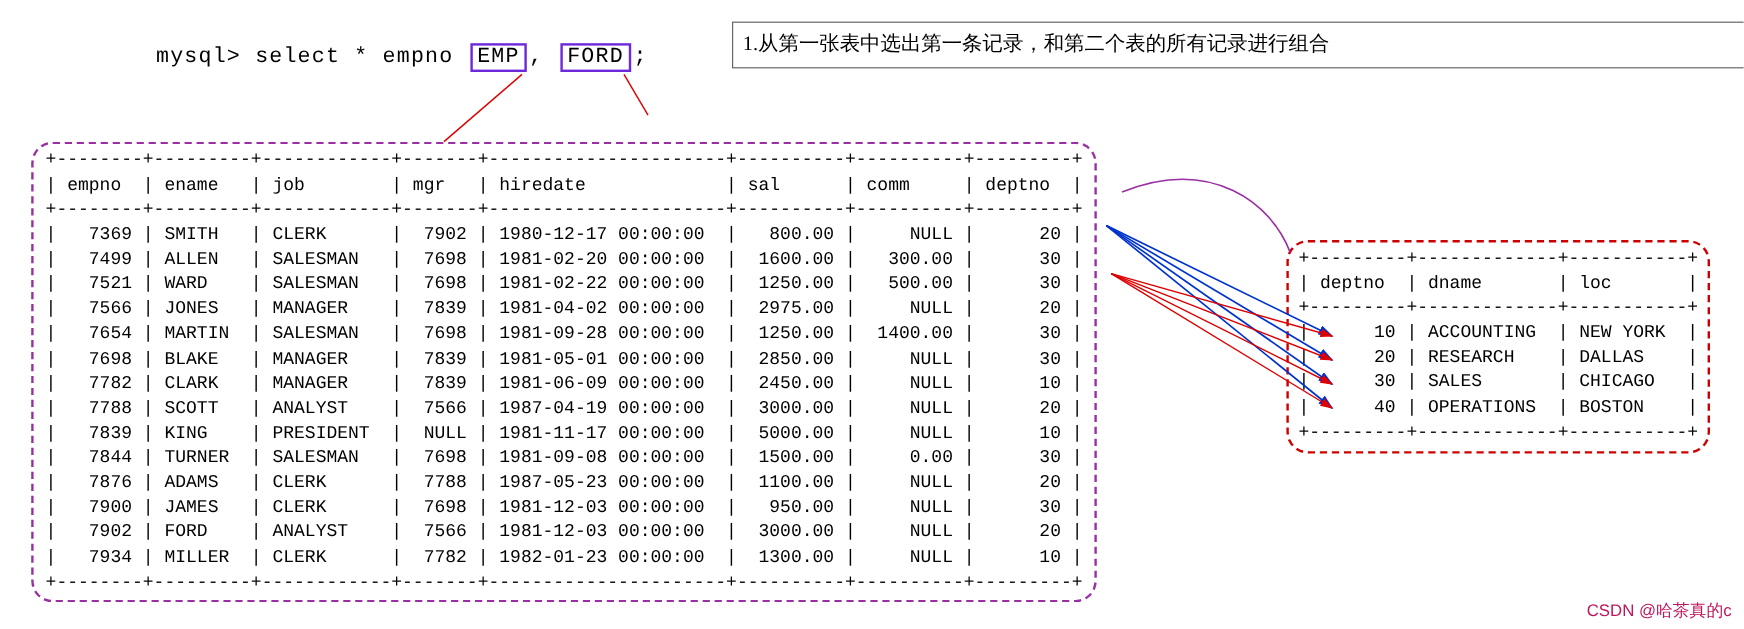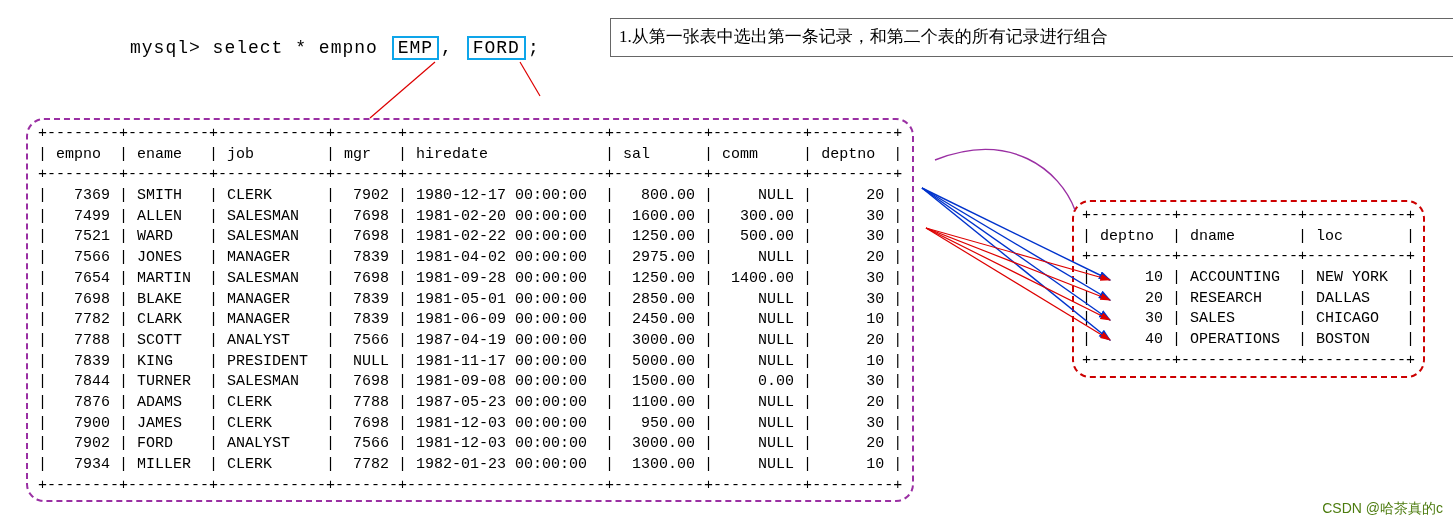--- a/index.html
+++ b/index.html
@@ -15,21 +15,21 @@
     position: relative;
   }
   .sql-prompt {
     position: absolute;
     top: 38px;
     left: 130px;
     font-size: 18px;
     letter-spacing: 1px;
   }
   .sql-prompt .kw {
-    border: 2px solid #0ea5e9;
+    border: 2px solid #6d28d9;
     padding: 0 4px;
     margin: 0 2px;
   }
   .explain-box {
     position: absolute;
     top: 18px;
     left: 610px;
     width: 855px;
     border: 1px solid #666;
     padding: 6px 8px;
@@ -60,21 +60,21 @@
     font-family: "Courier New", monospace;
     font-size: 15px;
     white-space: pre;
     line-height: 1.38;
     background: #fff;
   }
   .watermark {
     position: absolute;
     right: 10px;
     bottom: 6px;
-    color: #4d7c0f;
+    color: #be185d;
     font-size: 14px;
     font-family: sans-serif;
   }
   svg.overlay {
     position: absolute;
     top: 0; left: 0;
     width: 1453px;
     height: 524px;
     pointer-events: none;
   }

